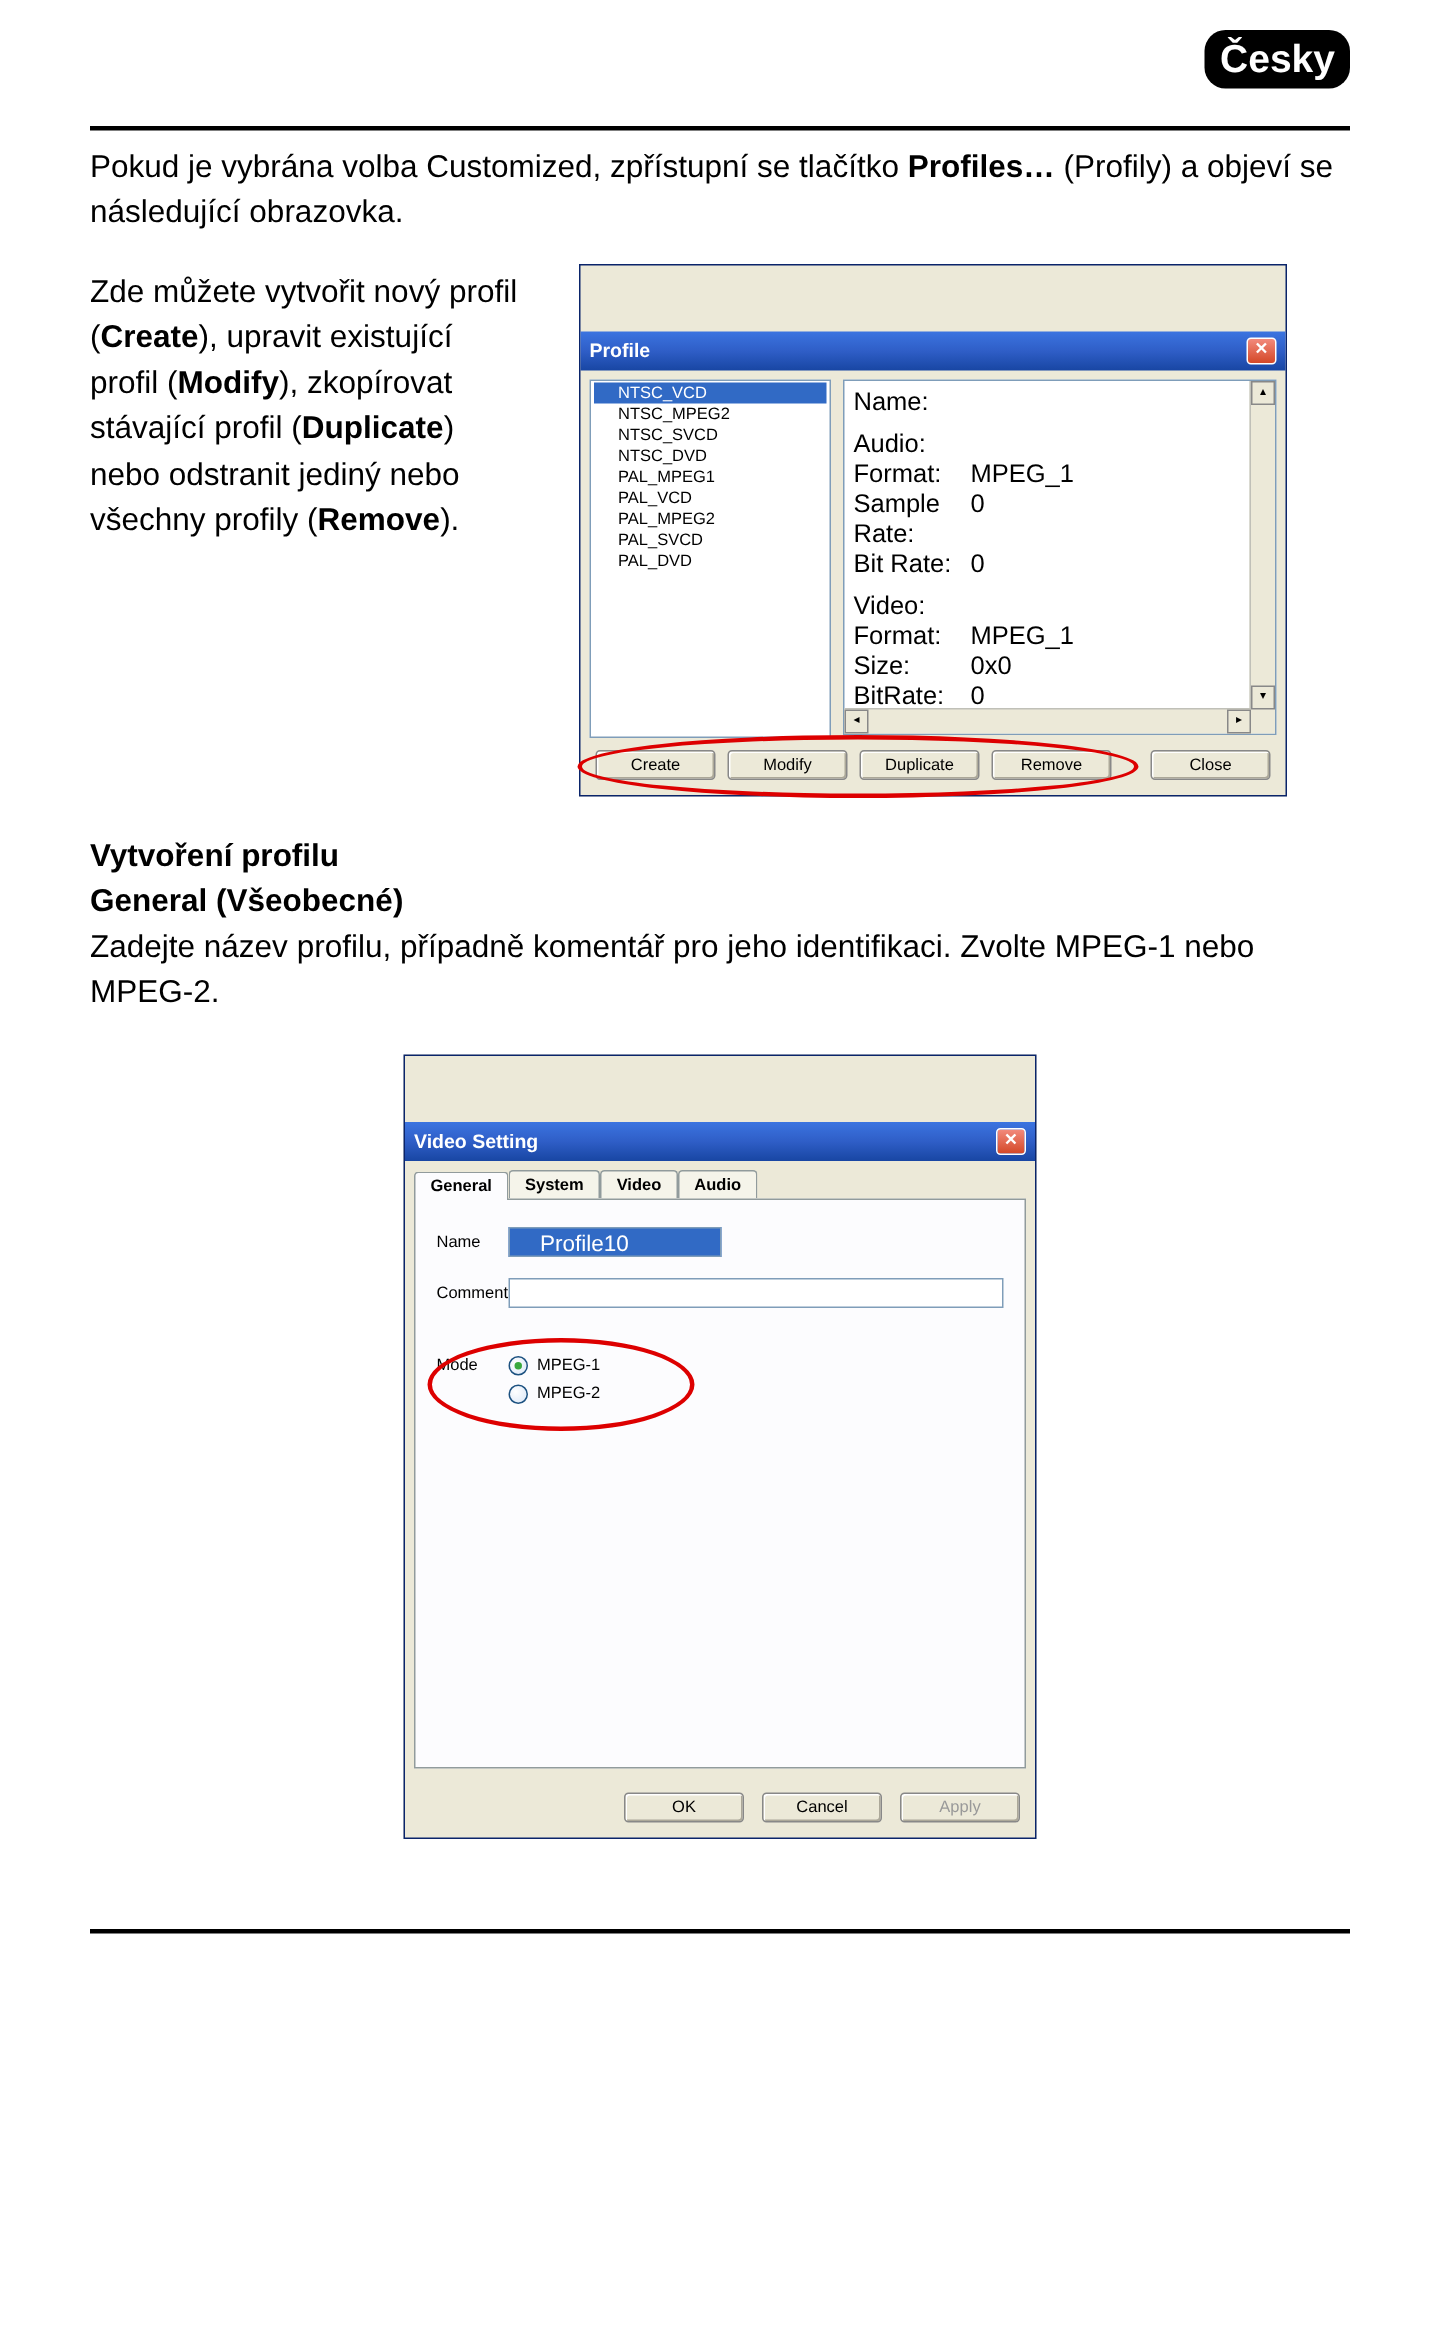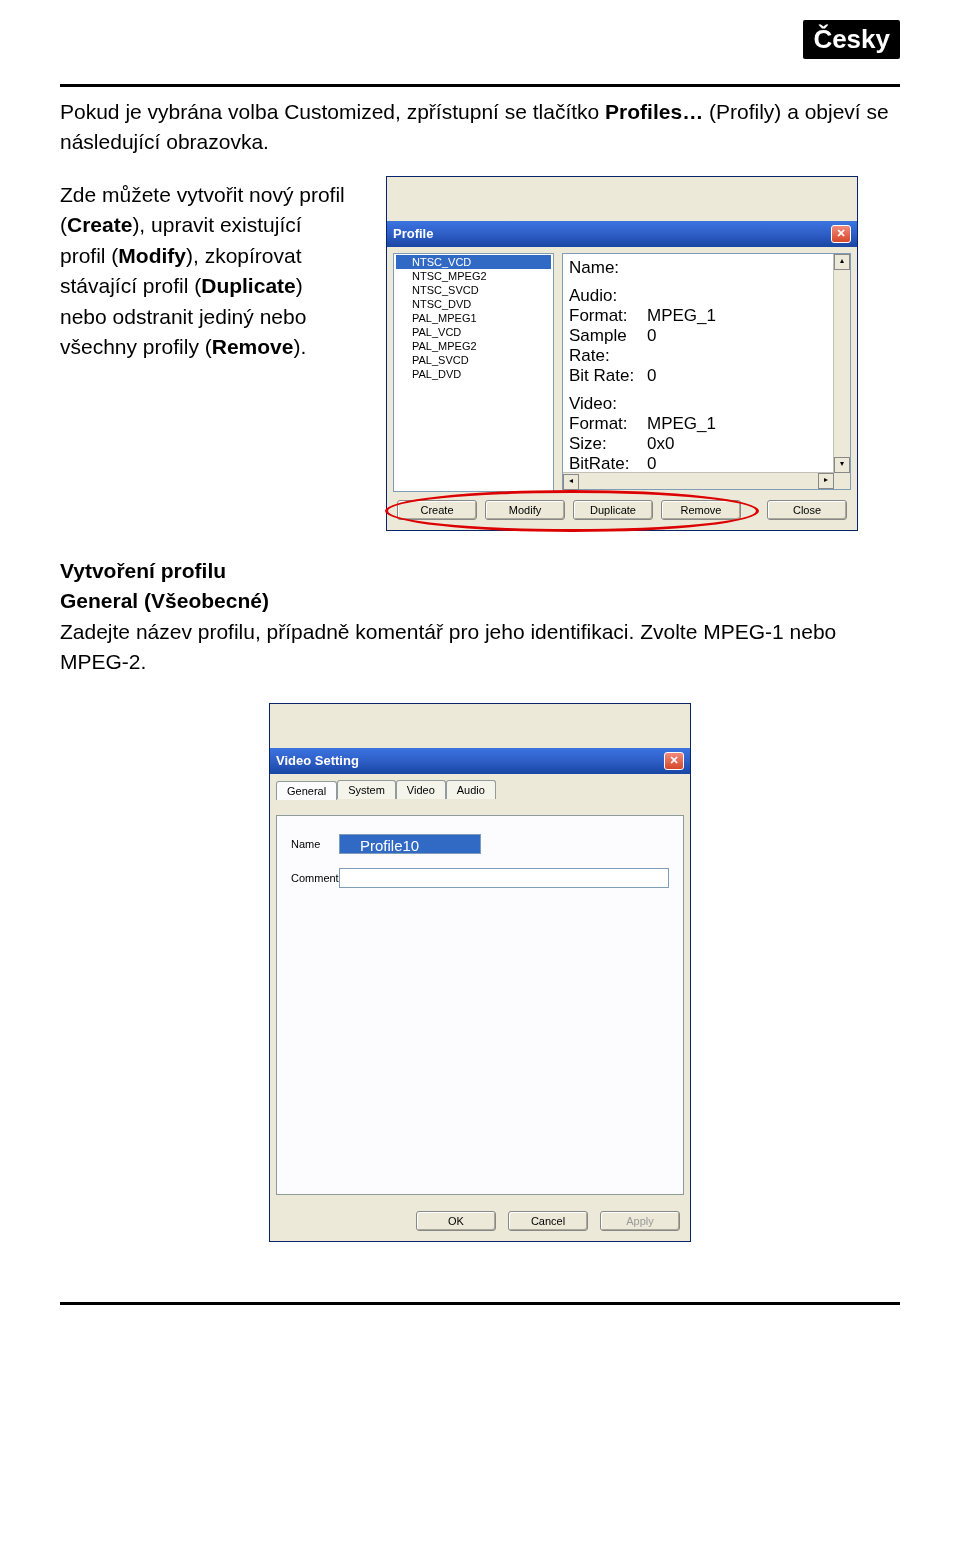--- a/index.html
+++ b/index.html
@@ -16,21 +16,21 @@
   }
   .badge {
     position: absolute;
     top: 20px;
     right: 60px;
     background: #000;
     color: #fff;
     font-weight: bold;
     font-size: 26px;
     padding: 4px 10px;
-    border-radius: 2px;
+    border-radius: 14px;
   }
   hr.header-rule {
     border: none;
     border-top: 3px solid #000;
     margin: 54px 0 10px 0;
   }
   .body-text {
     font-size: 21px;
     line-height: 1.45;
     margin: 4px 0 18px 0;
@@ -132,21 +132,21 @@
     text-align: center;
     cursor: pointer;
   }
   .red-oval {
     position: absolute;
     border: 3px solid #d00;
     border-radius: 50%;
   }
   
   .vs-window { width: 420px; margin: 25px auto 60px auto; position: relative;}
-  .tab-strip { display: flex; padding: 6px 6px 16px 6px; }
+  .tab-strip { display: flex; padding: 6px 6px 0 6px; font-weight: bold; }
   .tab {
     border: 1px solid #919b9c;
     border-bottom: none;
     background: #f5f4ea;
     font-size: 11px;
     padding: 3px 10px;
     margin-right: 0px;
     border-top-left-radius: 3px;
     border-top-right-radius: 3px;
     position: relative;
@@ -296,20 +296,33 @@
     <div class="tab-panel">
       <div class="form-row">
         <span class="lbl">Name</span>
         <div class="xp-input sel" style="width:100px;">Profile10</div>
       </div>
       <div class="form-row">
         <span class="lbl">Comment</span>
         <div class="xp-input" style="width:300px;"></div>
       </div>
       <div style="height:18px;"></div>
+      <div style="position:relative;">
+        <div class="red-oval" style="left:-6px; top:-12px; width:172px; height:56px;"></div>
+        <div class="form-row" style="margin-bottom:6px;">
+          <span class="lbl">Mode</span>
+          <div class="radio checked"></div>
+          <span style="margin-left:6px;">MPEG-1</span>
+        </div>
+        <div class="form-row">
+          <span class="lbl"></span>
+          <div class="radio"></div>
+          <span style="margin-left:6px;">MPEG-2</span>
+        </div>
+      </div>
     </div>
     <div class="dlg-btn-row">
       <div class="xp-button">OK</div>
       <div class="xp-button">Cancel</div>
       <div class="xp-button disabled">Apply</div>
     </div>
   </div>
 
   <hr class="footer-rule">
 </div>

